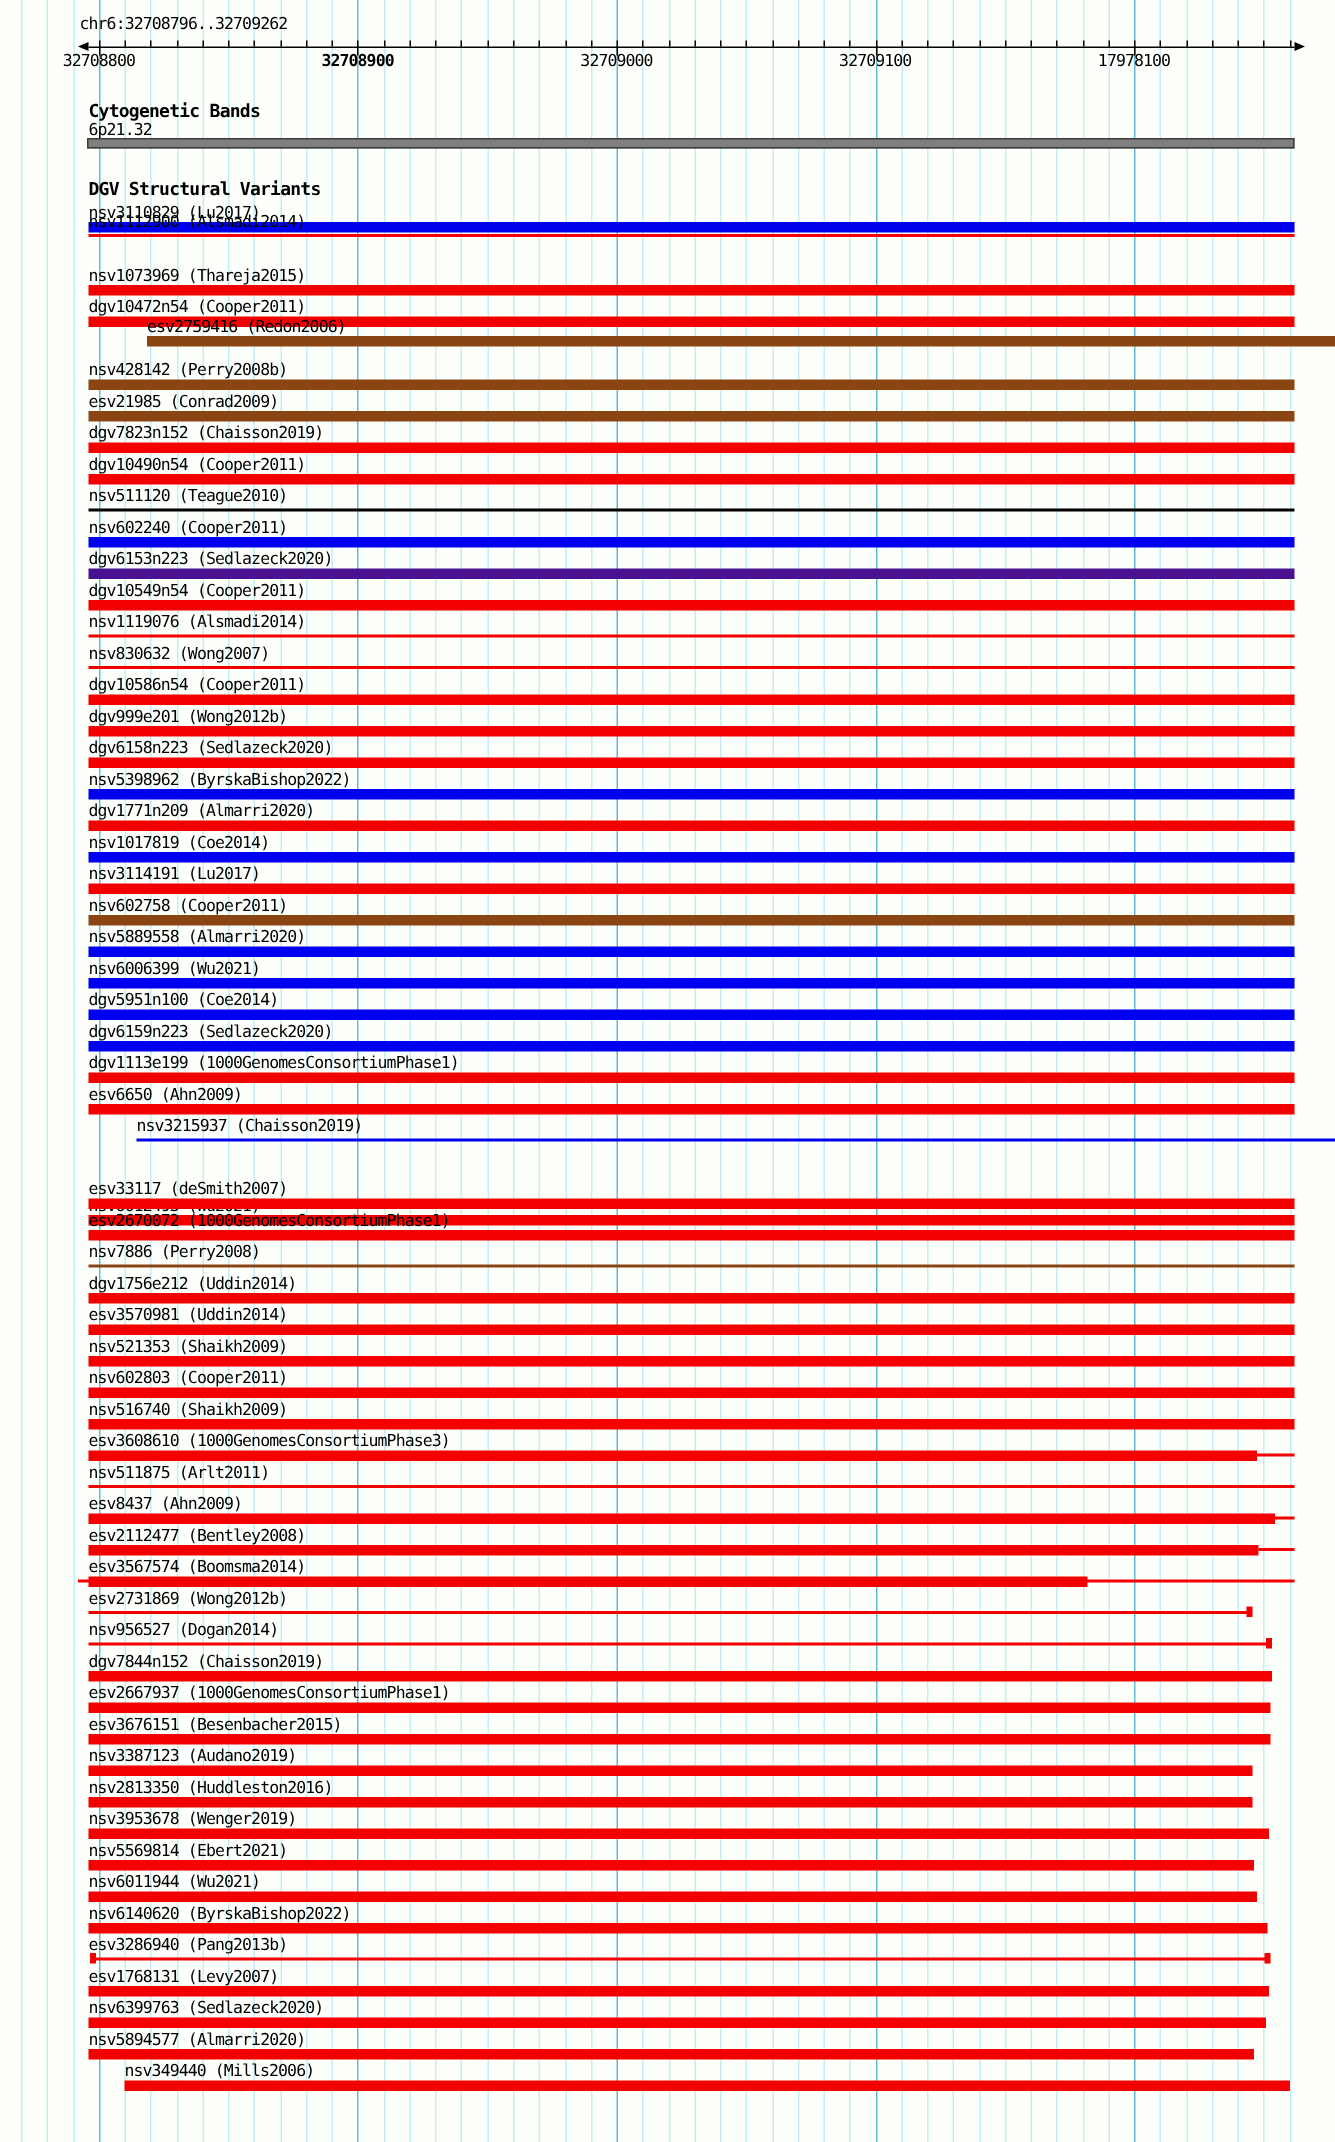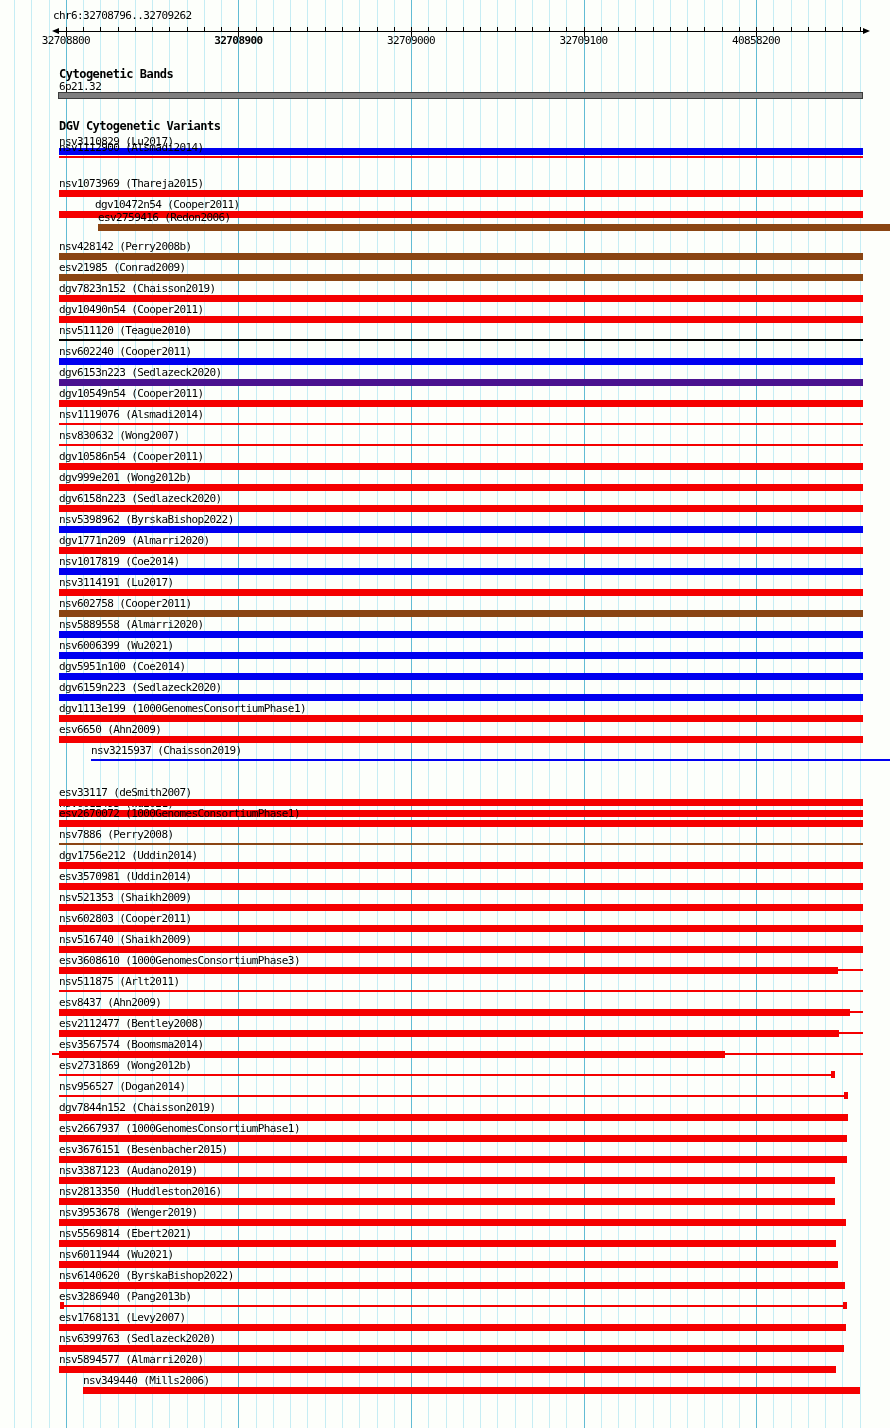--- a/index.html
+++ b/index.html
@@ -140,43 +140,43 @@
       <div class="tick-minor" style="left: 859.5px; top: 27px; background: rgb(0, 0, 0);"></div>
       <div class="tick-major" style="left: 65.9px; top: 31px; background: rgb(0, 0, 0);"></div>
       <div class="tick-label txt" style="left: 65.9px; top: 35px;">32708800</div>
       <div class="tick-major" style="left: 238.4px; top: 31px; background: rgb(0, 0, 0);"></div>
       <div class="tick-label txt" style="left: 238.4px; top: 35px; font-weight: bold;">32708900</div>
       <div class="tick-major" style="left: 411px; top: 31px; background: rgb(0, 0, 0);"></div>
       <div class="tick-label txt" style="left: 411px; top: 35px;">32709000</div>
       <div class="tick-major" style="left: 583.5px; top: 31px; background: rgb(0, 0, 0);"></div>
       <div class="tick-label txt" style="left: 583.5px; top: 35px;">32709100</div>
       <div class="tick-major" style="left: 756px; top: 31px; background: rgb(0, 0, 0);"></div>
-      <div class="tick-label txt" style="left: 756px; top: 35px;">40858200</div>
+      <div class="tick-label txt" style="left: 756px; top: 35px;">17978100</div>
     </div>
 
   <div class="abs heading" style="left:59px;top:68px;">Cytogenetic Bands</div>
   <div class="abs txt" style="left:59px;top:81px;">6p21.32</div>
   <div class="band" id="cytoband-bar" style="left: 58px; top: 92px; width: 805px; height: 7px; background: rgb(127, 127, 127); border: 1px solid rgb(60, 60, 60);"></div>
 
-  <div class="abs heading" style="left:59px;top:120px;">DGV Cytogenetic Variants</div>
+  <div class="abs heading" style="left:59px;top:120px;">DGV Structural Variants</div>
   <div id="rows">
       <div class="abs" style="left: 0px; top: 135px; width: 890px; height: 21px;">
         <div class="row-label txt" style="left: 59px; top: 1px;">nsv3110829 (Lu2017)</div>
         <div class="bar" style="left: 59px; top: 13px; width: 804px; background: rgb(0, 0, 240);"></div>
       </div>
       <div class="abs" style="left: 0px; top: 141px; width: 796px; height: 21px;">
         <div class="row-label txt" style="left: 59px; top: 1px;">nsv1112900 (Alsmadi2014)</div>
         <div class="thinline" style="left: 59px; top: 15px; width: 804px; background: rgb(245, 0, 0);"></div>
       </div>
       <div class="abs" style="left: 0px; top: 177px; width: 890px; height: 21px;">
         <div class="row-label txt" style="left: 59px; top: 1px;">nsv1073969 (Thareja2015)</div>
         <div class="bar" style="left: 59px; top: 13px; width: 804px; background: rgb(245, 0, 0);"></div>
       </div>
       <div class="abs" style="left: 0px; top: 198px; width: 890px; height: 21px;">
-        <div class="row-label txt" style="left: 59px; top: 1px; margin-left: 36px;">dgv10472n54 (Cooper2011)</div>
+        <div class="row-label txt" style="left: 59px; top: 1px;">dgv10472n54 (Cooper2011)</div>
         <div class="bar" style="left: 59px; top: 13px; width: 804px; background: rgb(245, 0, 0);"></div>
       </div>
       <div class="abs" style="left: 0px; top: 211px; width: 890px; height: 21px; margin-left: 39px;">
         <div class="row-label txt" style="left: 59px; top: 1px;">esv2759416 (Redon2006)</div>
         <div class="bar" style="left: 59px; top: 13px; width: 804px; background: rgb(138, 69, 19);"></div>
       </div>
       <div class="abs" style="left: 0px; top: 240px; width: 890px; height: 21px;">
         <div class="row-label txt" style="left: 59px; top: 1px;">nsv428142 (Perry2008b)</div>
         <div class="bar" style="left: 59px; top: 13px; width: 804px; background: rgb(138, 69, 19);"></div>
       </div>

